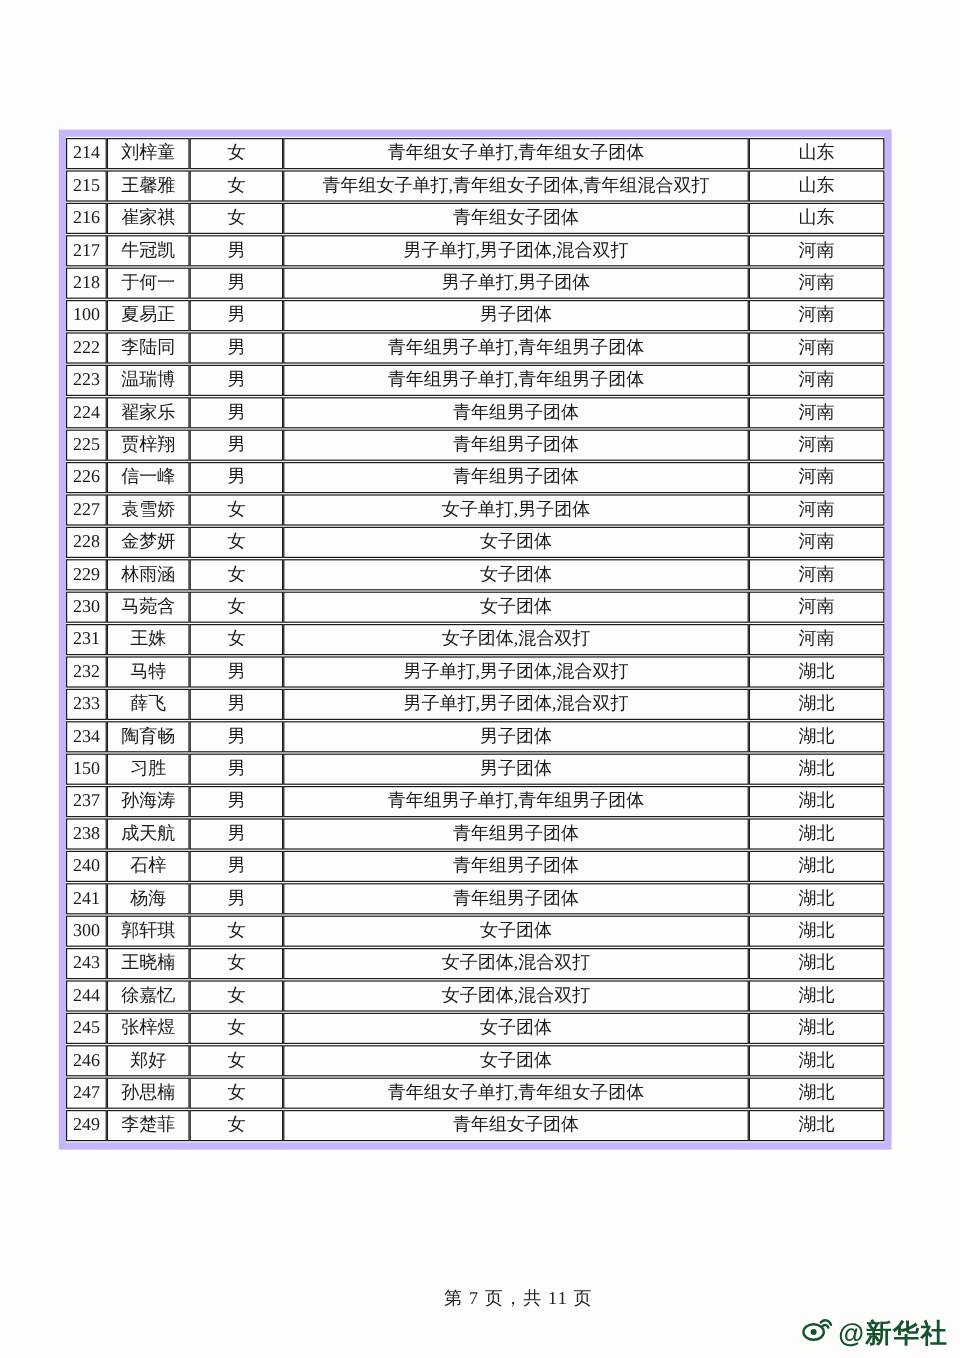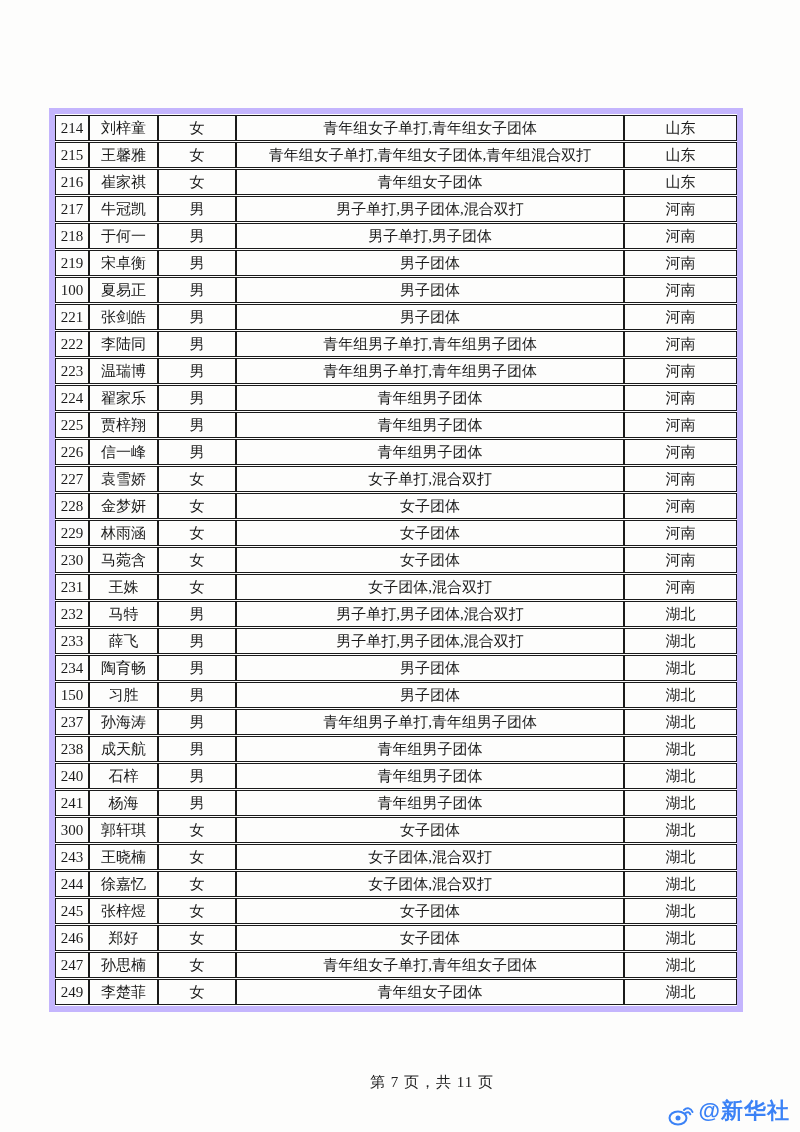--- a/index.html
+++ b/index.html
@@ -55,23 +55,23 @@
     font-size: 15px;
     letter-spacing: 1px;
     color: #222;
     margin-left: 32px;
   }
   .watermark {
     position: absolute;
     right: 10px;
     bottom: 6px;
     display: flex;
-    align-items: flex-end;
+    align-items: flex-start;
     gap: 5px;
-    color: #3b82f6;
+    color: #14532d;
     font-family: "Liberation Sans", "DejaVu Sans", sans-serif;
     font-size: 22px;
     font-weight: bold;
     letter-spacing: 1px;
     user-select: none;
   }
   .watermark svg {
     display: block;
   }
 </style>
@@ -118,41 +118,27 @@
           <td>河南</td>
         </tr>
         <tr>
           <td>218</td>
           <td>于何一</td>
           <td>男</td>
           <td>男子单打,男子团体</td>
           <td>河南</td>
         </tr>
         <tr>
-          <td>219</td>
-          <td>宋卓衡</td>
-          <td>男</td>
-          <td>男子团体</td>
-          <td>河南</td>
-        </tr>
-        <tr>
           <td>100</td>
           <td>夏易正</td>
           <td>男</td>
           <td>男子团体</td>
           <td>河南</td>
         </tr>
         <tr>
-          <td>221</td>
-          <td>张剑皓</td>
-          <td>男</td>
-          <td>男子团体</td>
-          <td>河南</td>
-        </tr>
-        <tr>
           <td>222</td>
           <td>李陆同</td>
           <td>男</td>
           <td>青年组男子单打,青年组男子团体</td>
           <td>河南</td>
         </tr>
         <tr>
           <td>223</td>
           <td>温瑞博</td>
           <td>男</td>
@@ -177,21 +163,21 @@
           <td>226</td>
           <td>信一峰</td>
           <td>男</td>
           <td>青年组男子团体</td>
           <td>河南</td>
         </tr>
         <tr>
           <td>227</td>
           <td>袁雪娇</td>
           <td>女</td>
-          <td>女子单打,混合双打</td>
+          <td>女子单打,男子团体</td>
           <td>河南</td>
         </tr>
         <tr>
           <td>228</td>
           <td>金梦妍</td>
           <td>女</td>
           <td>女子团体</td>
           <td>河南</td>
         </tr>
         <tr>

